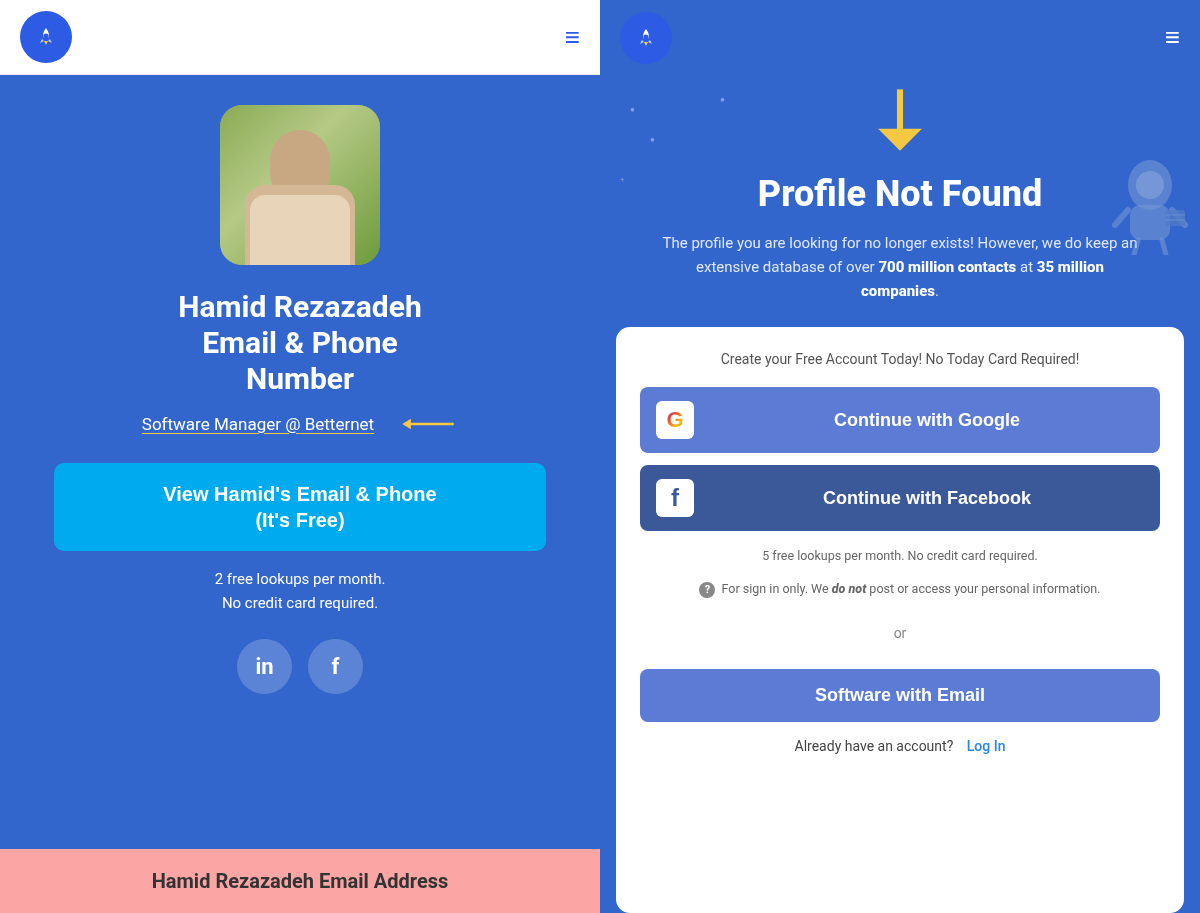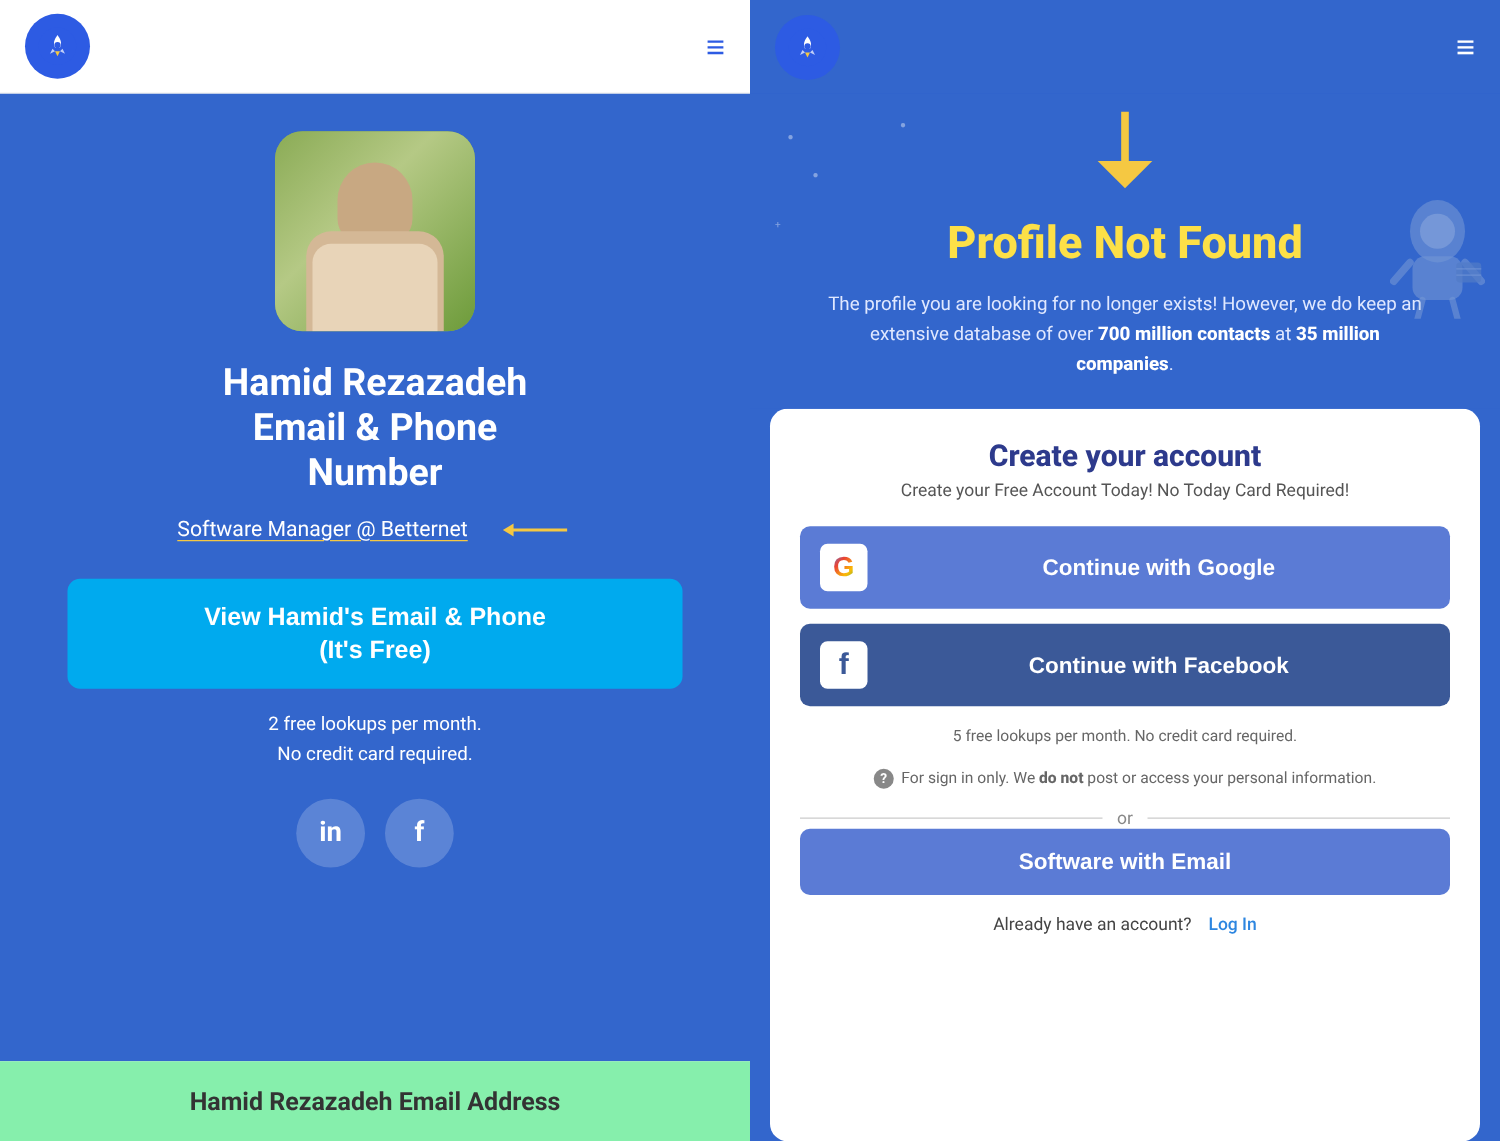--- a/index.html
+++ b/index.html
@@ -180,21 +180,21 @@
       display: flex;
       align-items: center;
       justify-content: center;
       font-size: 22px;
       color: #fff;
       font-weight: 700;
       cursor: pointer;
     }
 
     .left-bottom-bar {
-      background: #86efac;
+      background: #fca5a5;
       padding: 20px;
       text-align: center;
     }
 
     .left-bottom-bar-title {
       font-size: 20px;
       font-weight: 700;
       color: #333;
     }
 
@@ -245,21 +245,21 @@
     .down-arrow-yellow {
       margin-bottom: 14px;
     }
 
     .down-arrow-yellow svg {
       width: 70px;
       height: 70px;
     }
 
     .not-found-title {
-      color: #fde047;
+      color: #ffffff;
       font-size: 36px;
       font-weight: 800;
       text-align: center;
       margin-bottom: 16px;
     }
 
     .not-found-desc {
       color: #e0e8ff;
       font-size: 15px;
       text-align: center;
@@ -346,40 +346,43 @@
     .privacy-note {
       font-size: 12.5px;
       color: #666;
       text-align: center;
       line-height: 1.5;
       margin-bottom: 14px;
     }
 
     .privacy-note strong {
       font-weight: 800;
+      font-style: italic;
     }
 
     .question-icon {
       display: inline-block;
       width: 16px;
       height: 16px;
       background: #888;
       border-radius: 50%;
       color: #fff;
       font-size: 11px;
       text-align: center;
       line-height: 16px;
       font-weight: 700;
       margin-right: 3px;
     }
 
     .or-divider {
       display: flex;
       align-items: center;
       gap: 12px;
+      margin-bottom: 16px;
+      flex-direction: column;
     }
 
     .or-line {
       flex: 1;
       height: 1px;
       background: #ccc;
     }
 
     .or-text {
       color: #888;
@@ -556,21 +559,20 @@
     </div>
 
     <h1 class="not-found-title">Profile Not Found</h1>
 
     <p class="not-found-desc">
       <span>The profile you are looking for no longer exists! However, we do keep an extensive database of over </span><strong>700 million contacts</strong><span> at </span><strong>35 million companies</strong><span>.</span>
     </p>
   </div>
 
   <div class="right-card">
-    <h2 class="card-title">Create your account</h2>
     <p class="card-subtitle">Create your Free Account Today! No Today Card Required!</p>
 
     <button class="auth-btn google-btn">
       <div class="auth-btn-icon">
         <span class="g-icon">G</span>
       </div>
       <span class="auth-btn-label">Continue with Google</span>
     </button>
 
     <button class="auth-btn facebook-btn">

